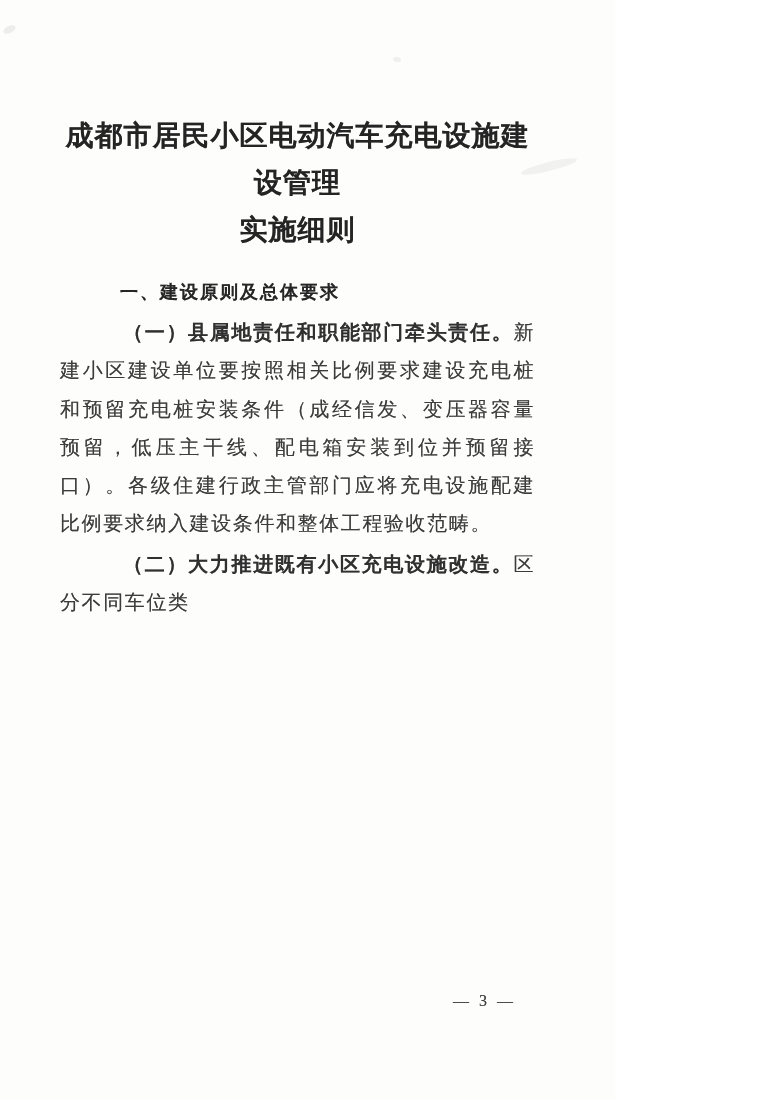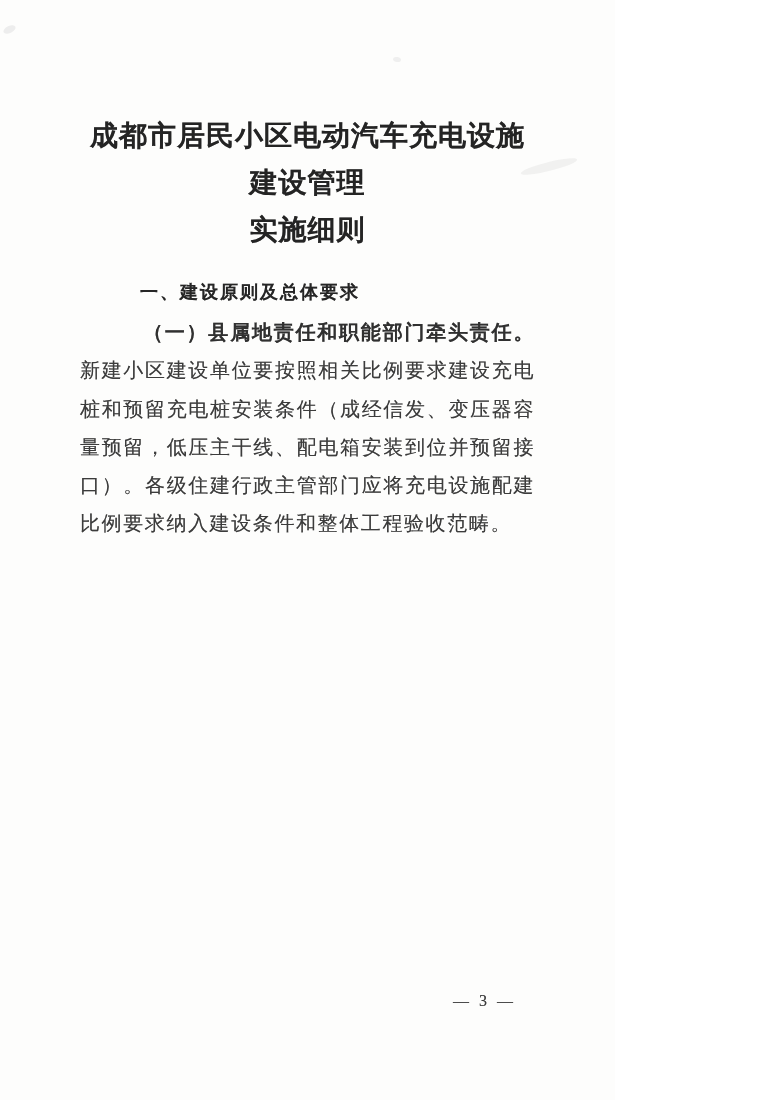--- a/index.html
+++ b/index.html
@@ -6,21 +6,21 @@
     margin: 0;
     padding: 0;
     background: #ffffff;
   }
   .page {
     position: relative;
     width: 615px;
     height: 1100px;
     box-sizing: border-box;
     background: #fdfdfc;
-    padding: 112px 80px 0 80px;
+    padding: 112px 80px 0 60px;
     overflow: hidden;
     font-family: "Liberation Serif", "DejaVu Serif", serif;
     color: #3a3a3a;
   }
   .doc-title {
     margin: 0 0 20px 0;
     text-align: center;
     font-size: 28px;
     line-height: 47px;
     font-weight: bold;
@@ -104,16 +104,17 @@
     <span class="title-line">成都市居民小区电动汽车充电设施建设管理</span>
     <span class="title-line">实施细则</span>
   </h1>
 
 
   <h2 class="section-heading">一、建设原则及总体要求</h2>
 
 
   <p class="body-para spaced"><span class="item-lead">（一）县属地责任和职能部门牵头责任。</span><span>新建小区建设单位要按照相关比例要求建设充电桩和预留充电桩安装条件（成经信发、变压器容量预留，低压主干线、配电箱安装到位并预留接口）。各级住建行政主管部门应将充电设施配建比例要求纳入建设条件和整体工程验收范畴。</span></p>
 
+  <p class="body-para spaced"><span class="item-lead">（二）大力推进既有小区充电设施改造。</span><span>区分不同车位类</span></p>
 
   <div class="page-number">— 3 —</div>
 
 </div>
 
 </body></html>

